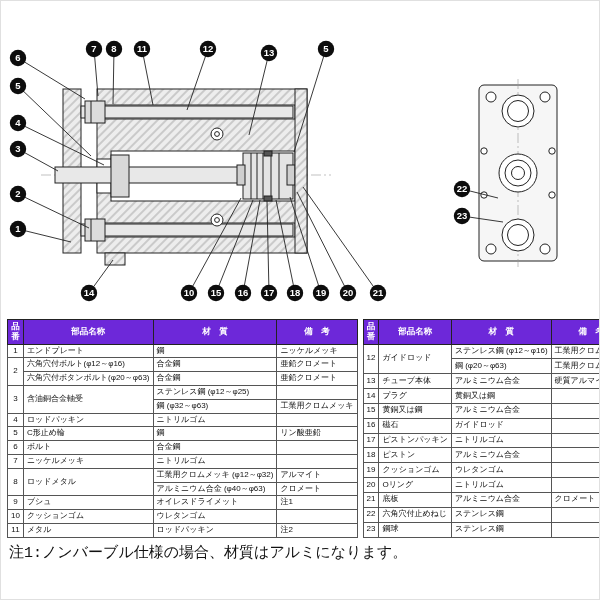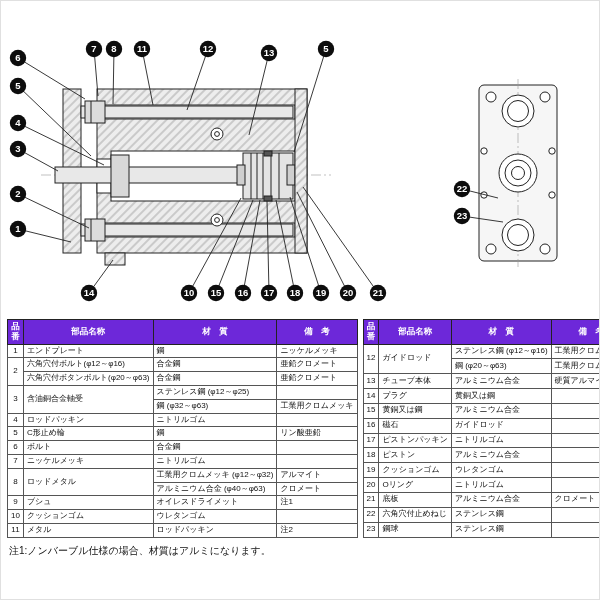--- a/index.html
+++ b/index.html
@@ -22,21 +22,21 @@
   .parts td{
     border:1px solid #555;font-size:8px;padding:1px 3px;line-height:1.35;
     color:#111;white-space:nowrap;overflow:hidden;background:#fff;
   }
   .c-no{text-align:center;}
   .c-name,.c-mat{font-size:7.6px;}
   col.w-no{width:24px}
   col.w-name-l{width:100px} col.w-mat-l{width:100px} col.w-rem-l{width:70px}
   col.w-name-r{width:88px}  col.w-mat-r{width:100px} col.w-rem-r{width:82px}
   .notes{padding:5px 0 0 8px;}
-  .notes div{font-size:10px;color:#111;line-height:1.5;}
+  .notes div{font-size:15px;color:#111;line-height:1.5;font-family:Liberation Mono, monospace;}
 </style>
 </head>
 <body>
 
 <div id="screen">
 
   <svg id="diagram-svg" width="600" height="314" viewBox="0 0 600 314">
     <defs>
       <pattern id="hatch" patternUnits="userSpaceOnUse" width="6" height="6" patternTransform="rotate(45)">
         <rect width="6" height="6" fill="#ededed"></rect>

